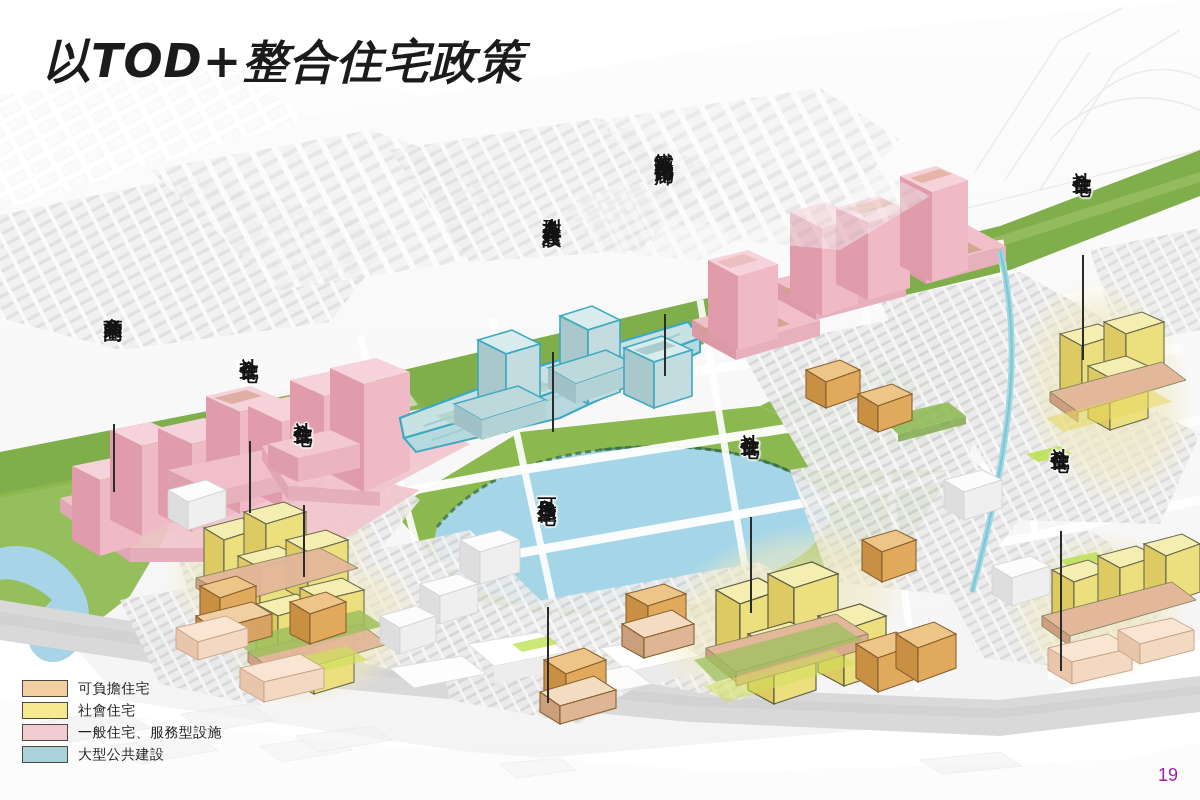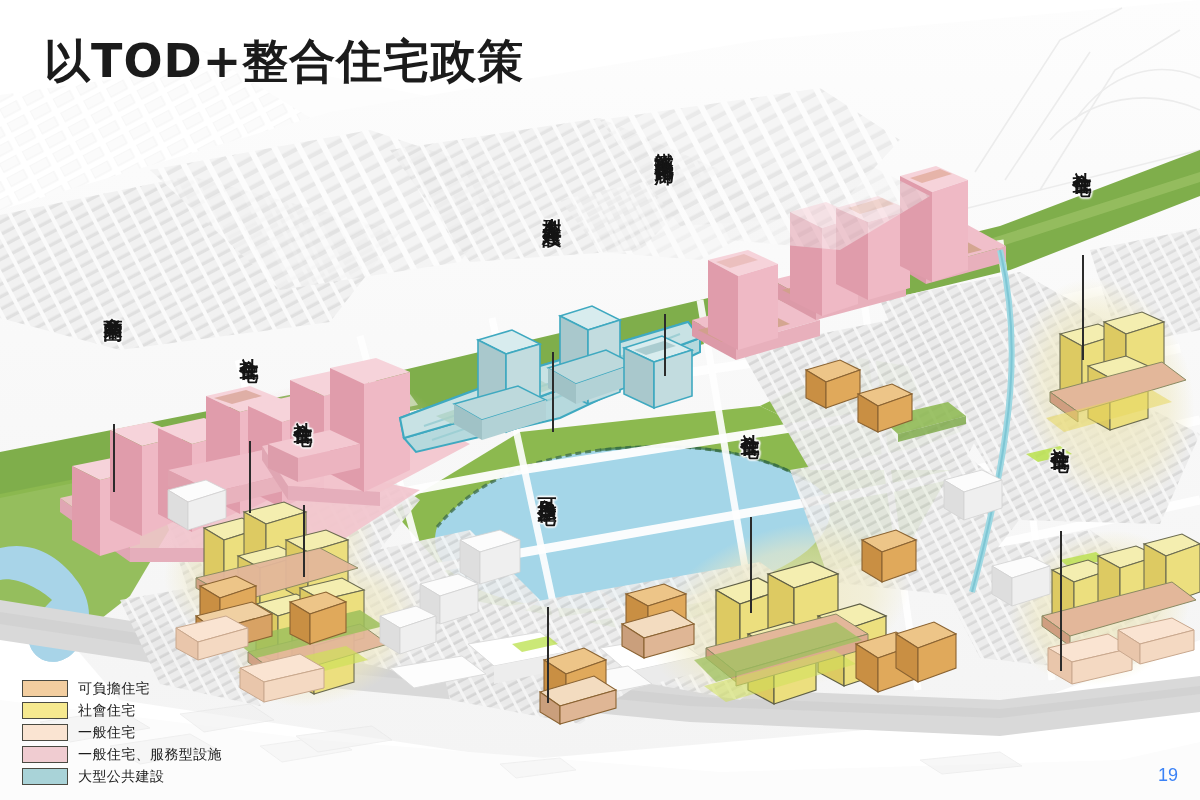--- a/index.html
+++ b/index.html
@@ -11,20 +11,21 @@
     overflow:hidden;position:relative;
   }
   #slide{position:absolute;inset:0;width:1200px;height:800px;background:#fff;overflow:hidden;}
 
   
   #title{
     position:absolute;left:44px;top:36px;
     font-size:46px;font-weight:bold;letter-spacing:1px;
     color:#1b1b1b;line-height:1.1;white-space:nowrap;
     font-family:"DejaVu Sans","Liberation Sans",sans-serif;
+    font-style:italic;
   }
 
   
   #map-canvas{position:absolute;left:0;top:0;width:1200px;height:800px;}
   #map-svg{position:absolute;left:0;top:0;}
 
   
   .callout{position:absolute;}
   .callout .ctext{
     font-family:"DejaVu Sans","Liberation Sans",sans-serif;
@@ -51,21 +52,21 @@
   .legend-label{
     font-family:"DejaVu Sans","Liberation Sans",sans-serif;
     font-size:14px;color:#1c1c1c;font-weight:500;white-space:nowrap;
     letter-spacing:0.4px;
   }
 
   
   #page-number{
     position:absolute;right:22px;bottom:14px;
     font-family:"Liberation Sans",sans-serif;
-    font-size:18px;color:#3b82f6;
+    font-size:18px;color:#a21caf;
   }
 </style>
 </head>
 <body>
 
 <div id="slide">
 
   <div id="map-canvas">
     <svg id="map-svg" width="1200" height="800" viewBox="0 0 1200 800">
       <defs>
@@ -604,24 +605,20 @@
   <div id="legend">
     <div class="legend-row">
       <span class="legend-swatch" id="sw-0" style="background: rgb(243, 206, 160);"></span>
       <span class="legend-label">可負擔住宅</span>
     </div>
     <div class="legend-row">
       <span class="legend-swatch" id="sw-1" style="background: rgb(246, 233, 143);"></span>
       <span class="legend-label">社會住宅</span>
     </div>
     <div class="legend-row">
-      <span class="legend-swatch" id="sw-2" style="background: rgb(250, 228, 210);"></span>
-      <span class="legend-label">一般住宅</span>
-    </div>
-    <div class="legend-row">
       <span class="legend-swatch" id="sw-3" style="background: rgb(240, 204, 209);"></span>
       <span class="legend-label">一般住宅、服務型設施</span>
     </div>
     <div class="legend-row">
       <span class="legend-swatch" id="sw-4" style="background: rgb(169, 211, 216);"></span>
       <span class="legend-label">大型公共建設</span>
     </div>
   </div>
 
   <div id="page-number">19</div>

